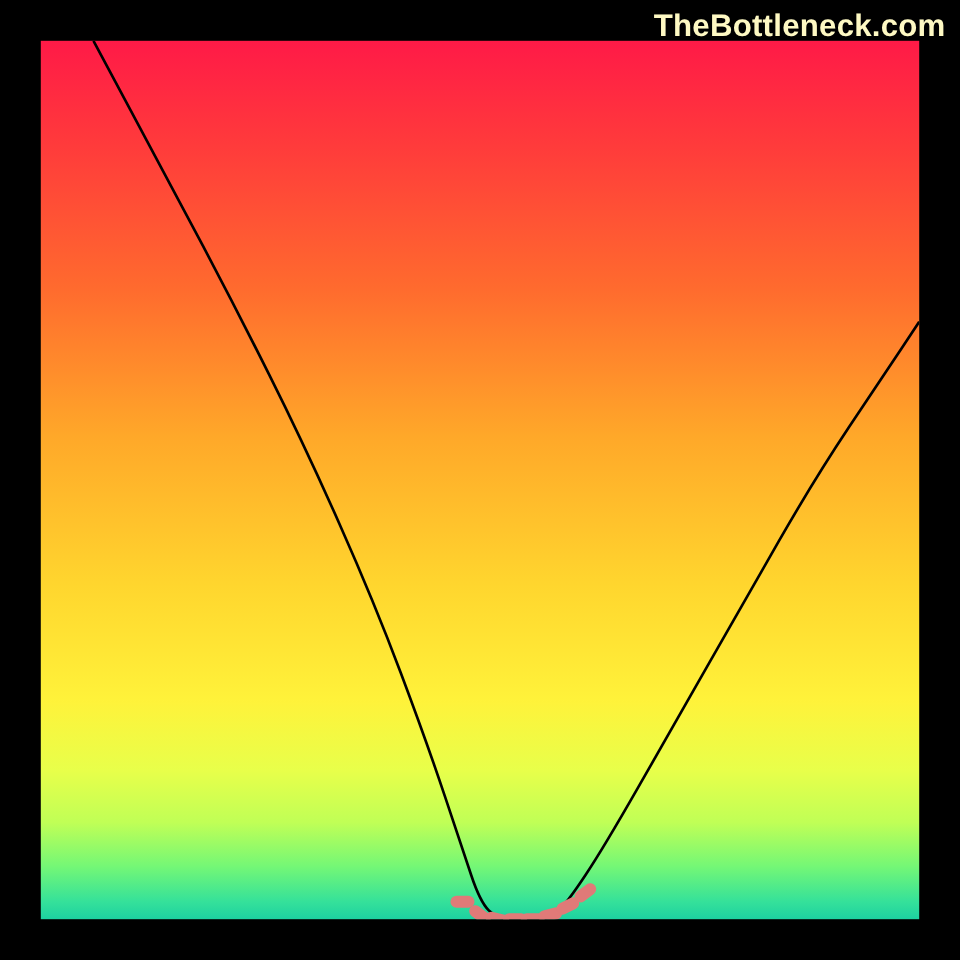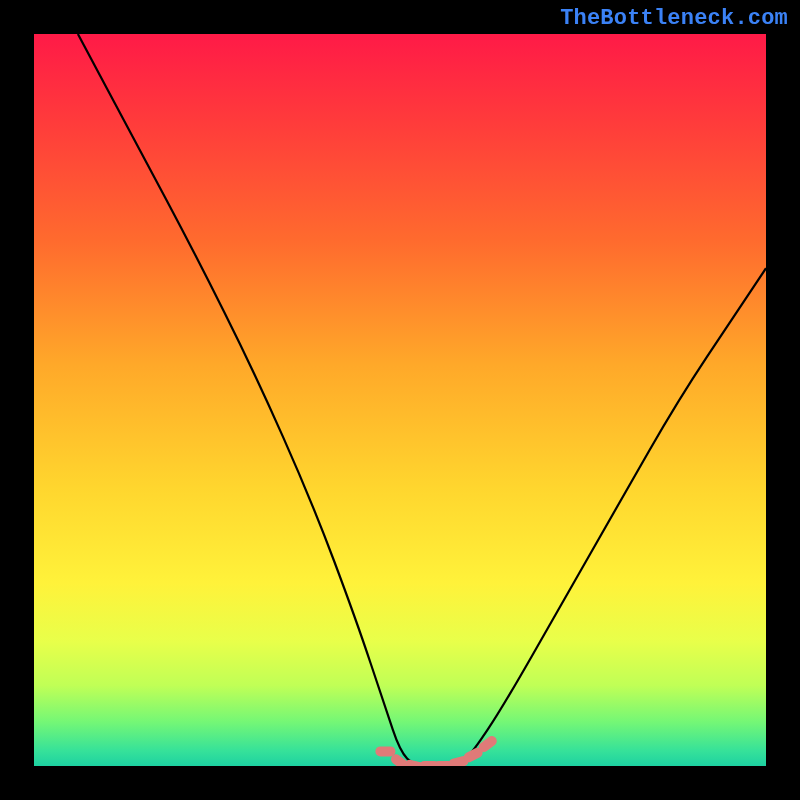--- a/index.html
+++ b/index.html
@@ -38,25 +38,25 @@
       #c0ff56 89%,
       #74f776 94%,
       #35e19a 98%,
       #1dd1a1 100%
     );
   }
   .attribution {
     position: absolute;
     top: 6px;
     right: 12px;
-    color: #3b82f6;
-    font-size: 22px;
+    color: #fef9c3;
+    font-size: 26px;
     font-weight: 600;
     letter-spacing: 0.2px;
-    font-family: Liberation Mono, monospace;
+    font-family: Liberation Sans, sans-serif;
   }
   .curve-svg {
     position: absolute;
     left: 34px;
     top: 34px;
     width: 732px;
     height: 732px;
     pointer-events: none;
   }
 </style>

